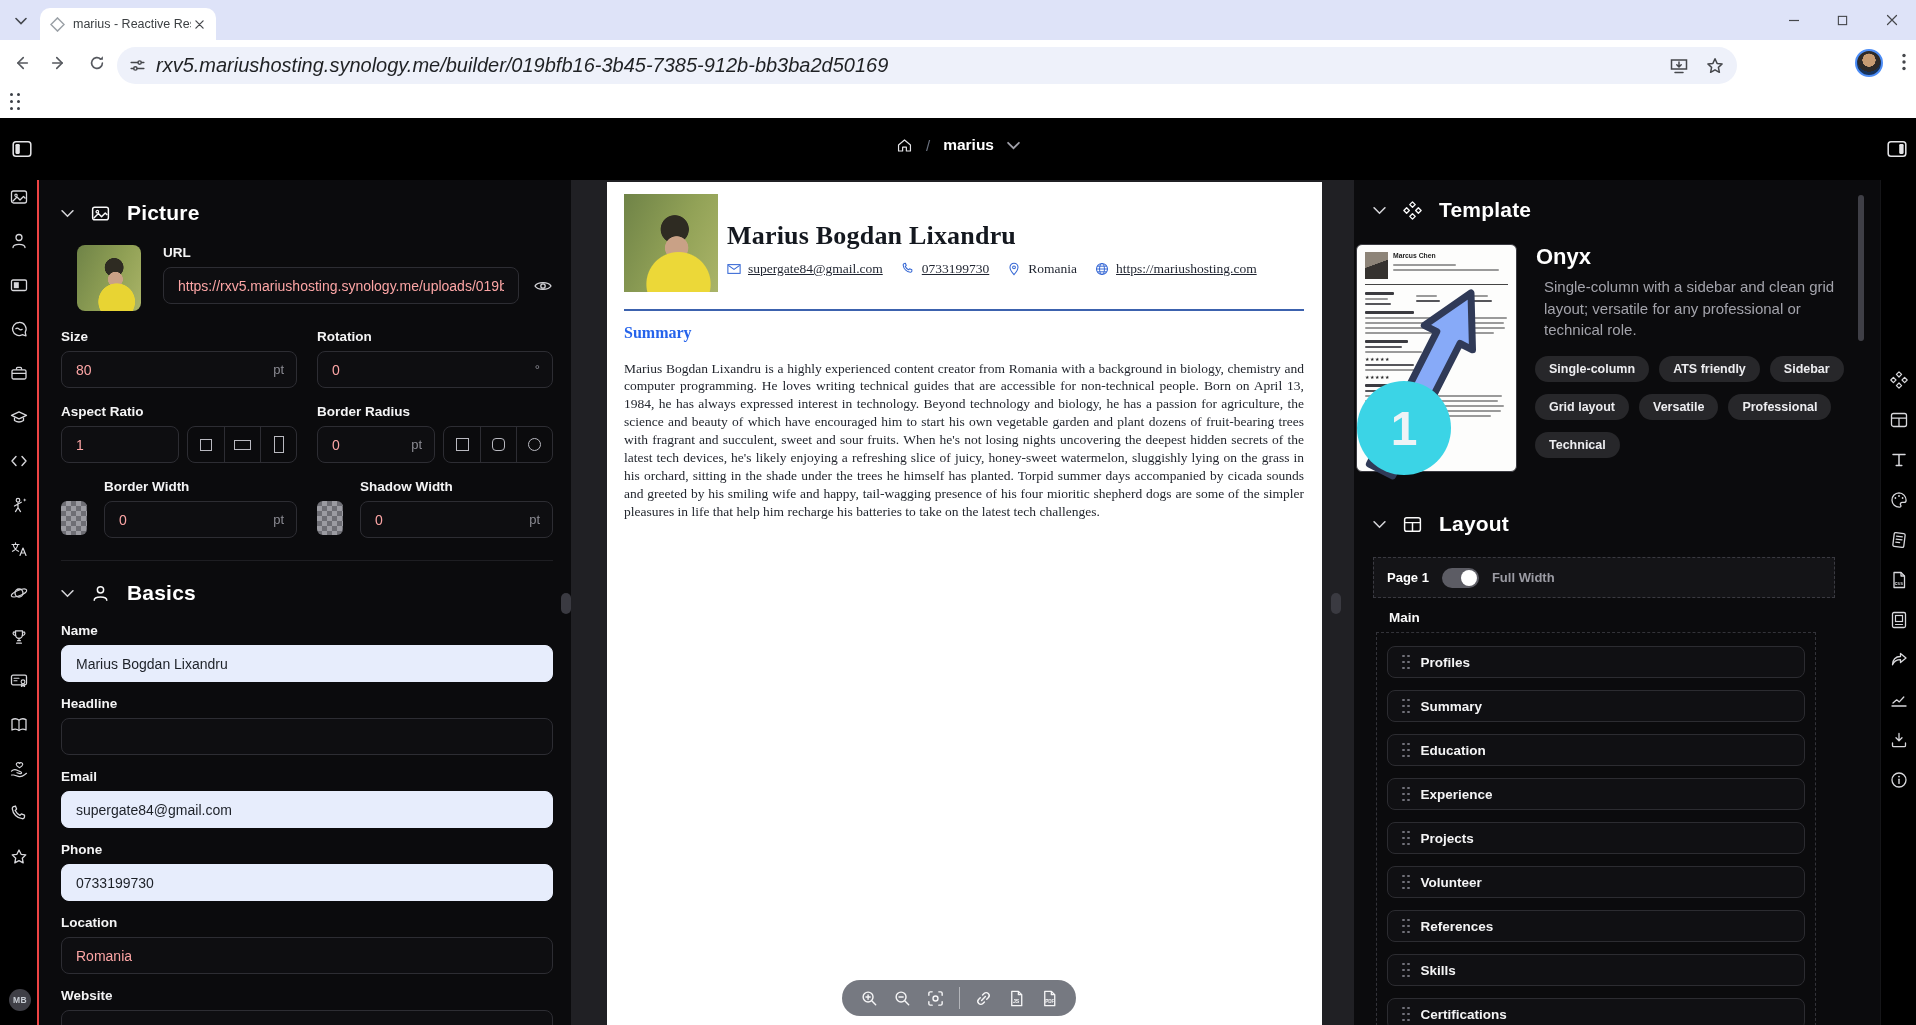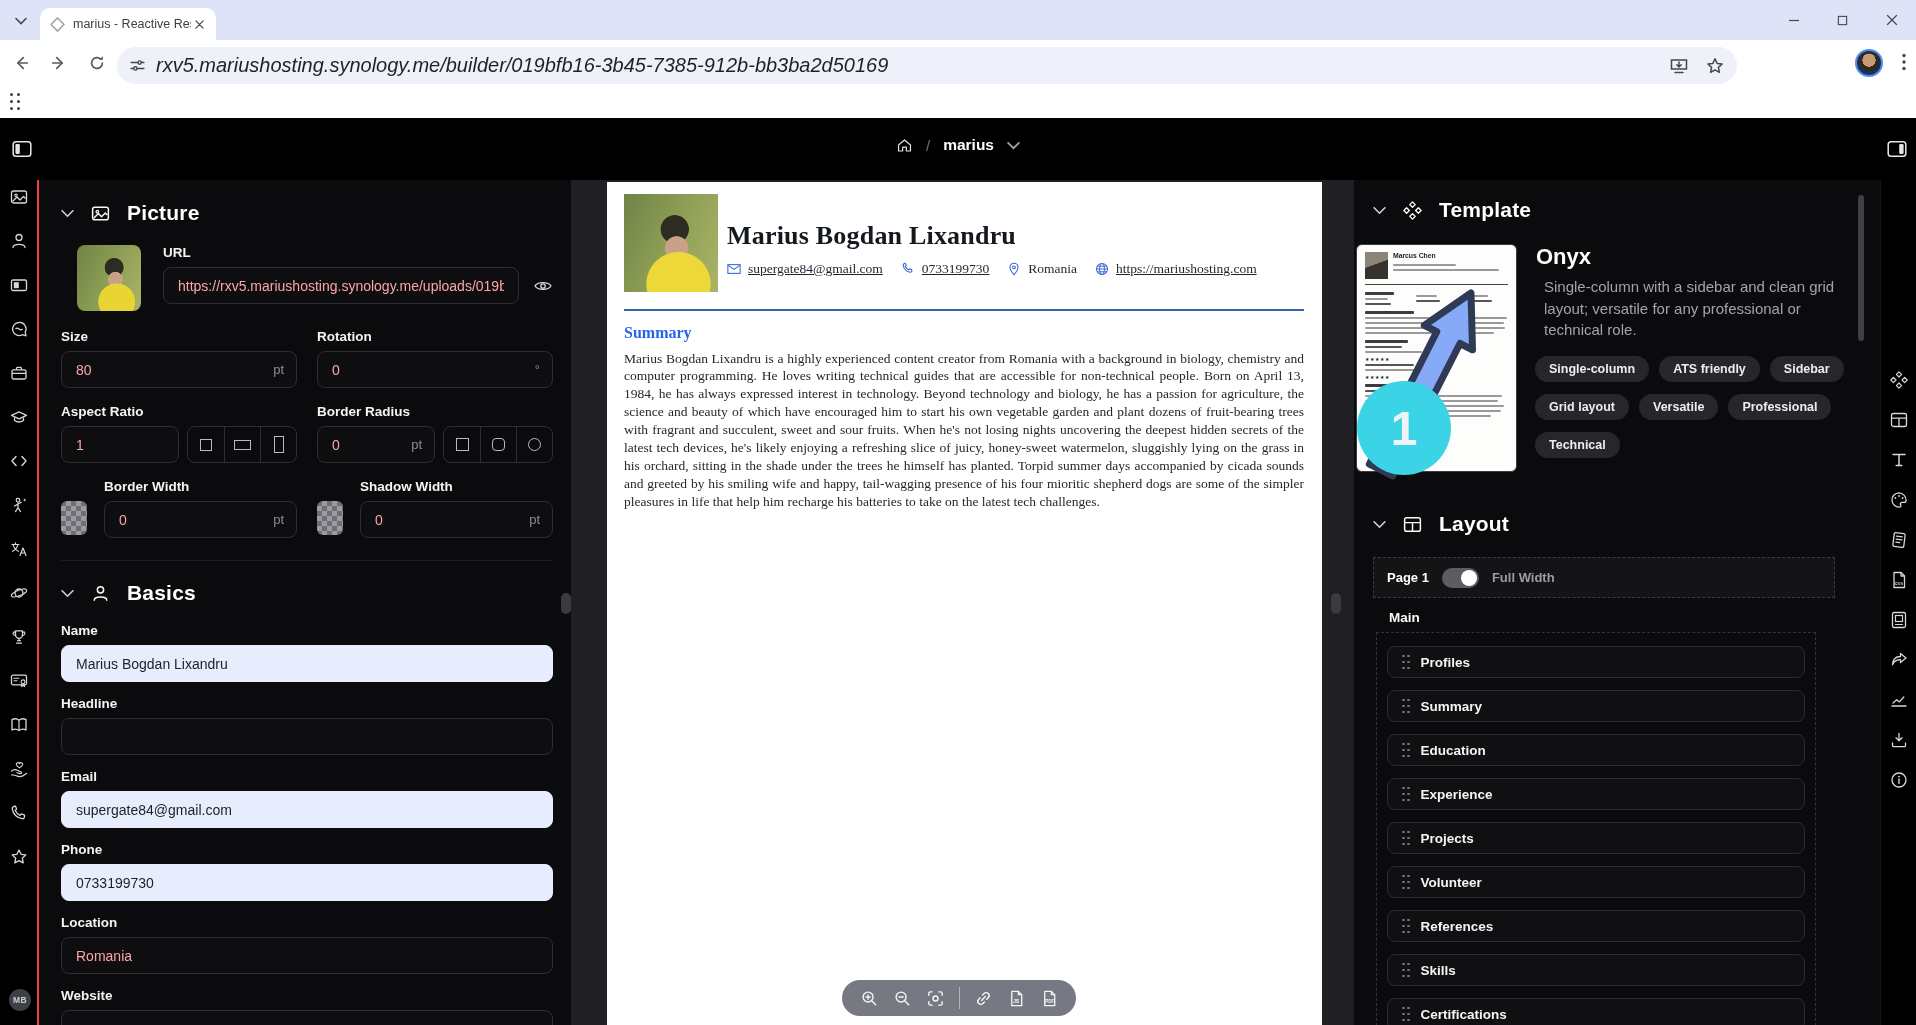--- a/index.html
+++ b/index.html
@@ -101,21 +101,21 @@
       radial-gradient(circle at 56% 55%,#c9a186 0 15%,transparent 16%),
       radial-gradient(circle at 54% 36%,#2e2b22 0 17%,transparent 18%),
       linear-gradient(115deg,#6f8347 0%,#92a257 55%,#aab468 100%);}
   .r-name{font-size:26px;font-weight:bold;color:#14181f;margin-top:27px;letter-spacing:.2px;}
   .r-contacts{display:flex;align-items:center;gap:18px;margin-top:10px;font-size:13.5px;color:#1f2430;}
   .r-c{display:flex;align-items:center;gap:7px;white-space:nowrap;}
   .r-c .cico{color:#3567d4;width:14px;height:14px;flex:none;}
   .r-link{text-decoration:underline;}
   .r-div{height:1.5px;background:#3c62ae;margin-top:17px;}
   .r-sumh{font-size:16px;font-weight:bold;color:#2563eb;margin-top:13px;}
-  .r-body{margin-top:8px;font-size:13.5px;line-height:17.9px;text-align:justify;color:#23272f;width:680px;}
+  .r-body{margin-top:18px;font-size:13.5px;line-height:17.9px;text-align:justify;color:#23272f;width:680px;}
   .float-bar{position:absolute;left:271px;top:800px;width:234px;height:36px;border-radius:18px;
     background:rgba(112,116,124,.96);display:flex;align-items:center;justify-content:center;gap:14px;color:#f5f5f6;}
   .fb-ico{width:19px;height:19px;}
   .fb-div{width:1px;height:22px;background:rgba(255,255,255,.45);}
 
   .resize-h{position:absolute;width:10px;height:21px;border-radius:5px;background:#3a3a41;top:413px;}
 
   
   .right-panel{position:absolute;left:1354px;top:0;width:526px;height:845px;background:#0b0b0d;overflow:hidden;}
   .rp-head{position:absolute;left:19px;display:flex;align-items:center;gap:16px;height:28px;}

